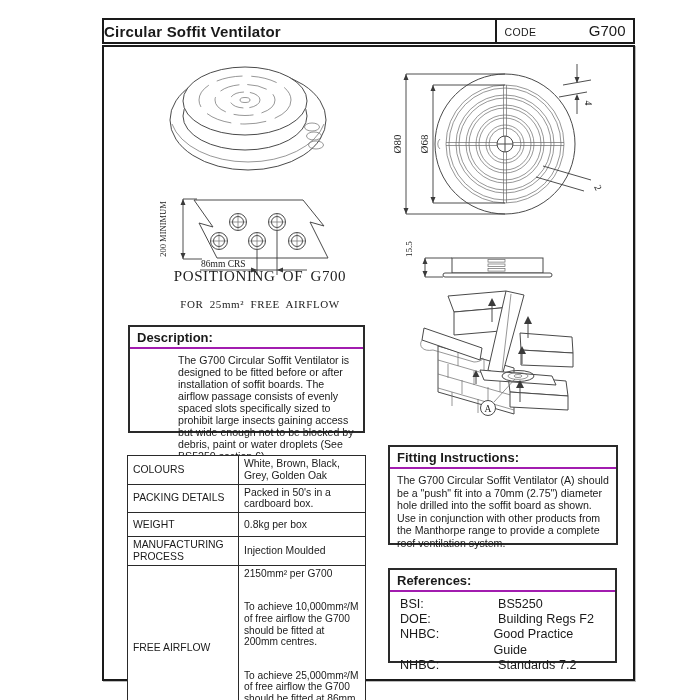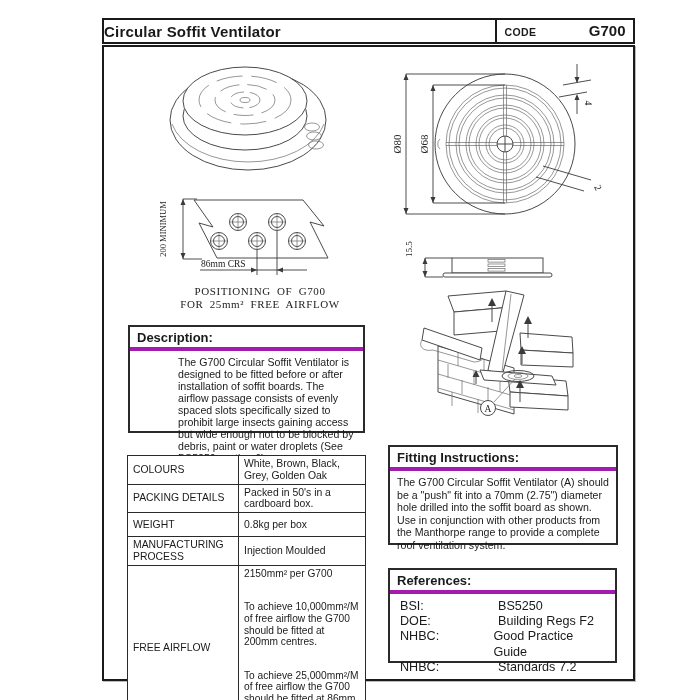--- a/index.html
+++ b/index.html
@@ -4,29 +4,29 @@
 <style>
   html,body{margin:0;padding:0;background:#ffffff;}
   .sheet{position:relative;width:700px;height:700px;background:#fff;overflow:hidden;
          font-family:"Liberation Sans",sans-serif;color:#1a1a1a;}
   .abs{position:absolute;}
   
   .header-box{left:102px;top:18px;width:533px;height:26px;border:2px solid #1a1a1a;box-sizing:border-box;display:flex;align-items:center;}
   .header-title{flex:1;font-size:15px;font-weight:bold;letter-spacing:.2px;}
   .header-sep{width:2px;align-self:stretch;background:#1a1a1a;}
   .header-code{width:136px;text-align:center;white-space:nowrap;}
-  .code-label{font-size:10.5px;letter-spacing:.4px;font-weight:bold;}
-  .code-value{font-size:15px;font-weight:bold;margin-left:48px;}
+  .code-label{font-size:10.5px;letter-spacing:.4px;}
+  .code-value{font-size:15px;font-weight:normal;margin-left:48px;}
   
   .main-frame{left:102px;top:45px;width:533px;height:636px;border:2px solid #1a1a1a;box-sizing:border-box;box-shadow:1px 1px 0 #bbb;}
   
   .drawcap{font-family:"Liberation Serif",serif;color:#222;text-align:center;word-spacing:3px;letter-spacing:.6px;}
   
   .panel{border:2px solid #2a2a2a;box-sizing:border-box;background:#fff;}
-  .panel-title{font-size:13px;font-weight:bold;padding:3px 7px 2px 7px;border-bottom:4px solid #a21caf;}
+  .panel-title{font-size:13px;font-weight:bold;padding:3px 7px 2px 7px;border-bottom:2px solid #a21caf;}
   .panel-body{font-size:10.6px;line-height:12.6px;padding:5px 7px;}
   .panel-body p{margin:0 0 0 0;}
   
   table.spec{border-collapse:collapse;width:239px;table-layout:fixed;}
   table.spec td{border:1.5px solid #2a2a2a;font-size:10.4px;line-height:11.8px;padding:2px 5px;vertical-align:middle;background:#fff;}
   td.lbl{width:100px;}
   td.val p{margin:0;}
   td.val p + p{margin-top:22px;}
   
   .ref-row{display:flex;font-size:12.6px;line-height:15.2px;}
@@ -108,21 +108,21 @@
           <path class="thin" d="M-8.5,0 H8.5 M0,-8.5 V8.5"></path>
         </g>
     </g>
 
     <path class="dim" d="M107,57 V82 M127,38 V82 M50,77 H157"></path>
     <polygon class="ah" points="107,77 101,74.5 101,79.5"></polygon>
     <polygon class="ah" points="127,77 133,74.5 133,79.5"></polygon>
     <text font-size="9.5" x="51" y="74">86mm CRS</text>
   </svg>
 
-  <div class="abs drawcap" style="left:140px;top:285px;width:240px;font-size:11px;">POSITIONING OF G700</div>
+  <div class="abs drawcap" style="left:140px;top:268px;width:240px;font-size:15px;">POSITIONING OF G700</div>
   <div class="abs drawcap" style="left:140px;top:298px;width:240px;font-size:11px;">FOR 25mm² FREE AIRFLOW</div>
 
   <svg class="abs" style="left:393px;top:56px;" width="240" height="170" viewBox="0 0 240 170">
     <circle class="ln" cx="112" cy="88" r="70"></circle>
     <g class="thin">
       <circle cx="112" cy="88" r="59"></circle>
         <circle cx="112" cy="88" r="56"></circle>
       <circle cx="112" cy="88" r="49"></circle>
         <circle cx="112" cy="88" r="46"></circle>
       <circle cx="112" cy="88" r="39"></circle>

